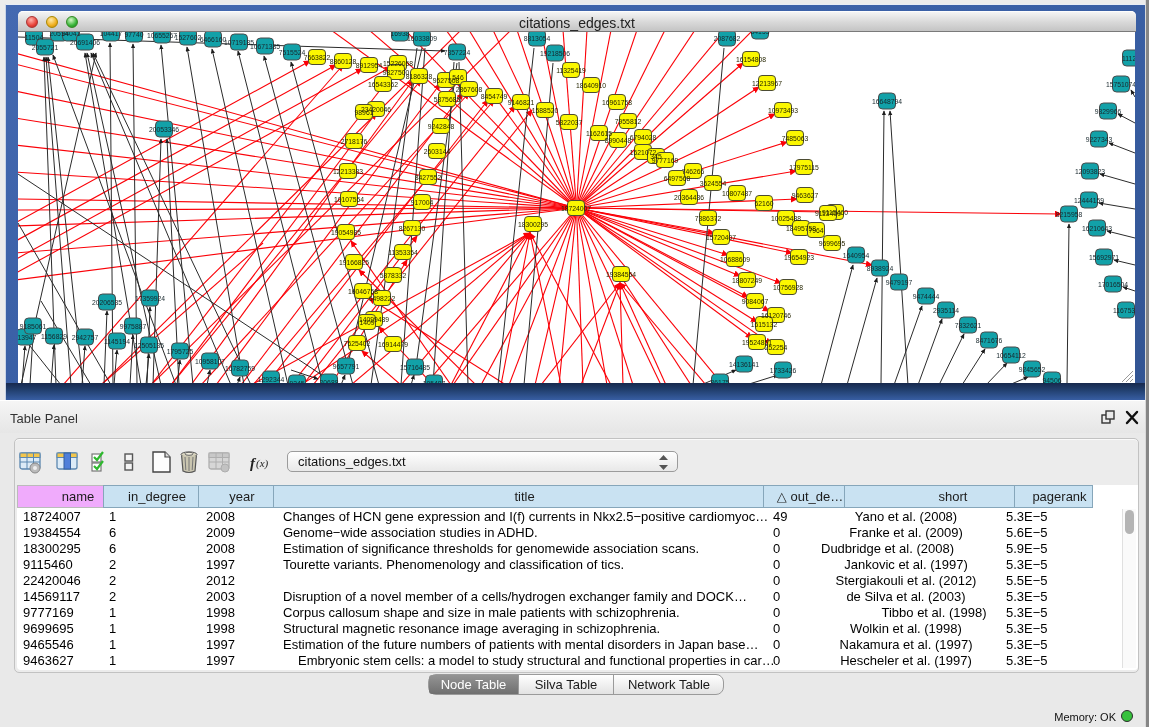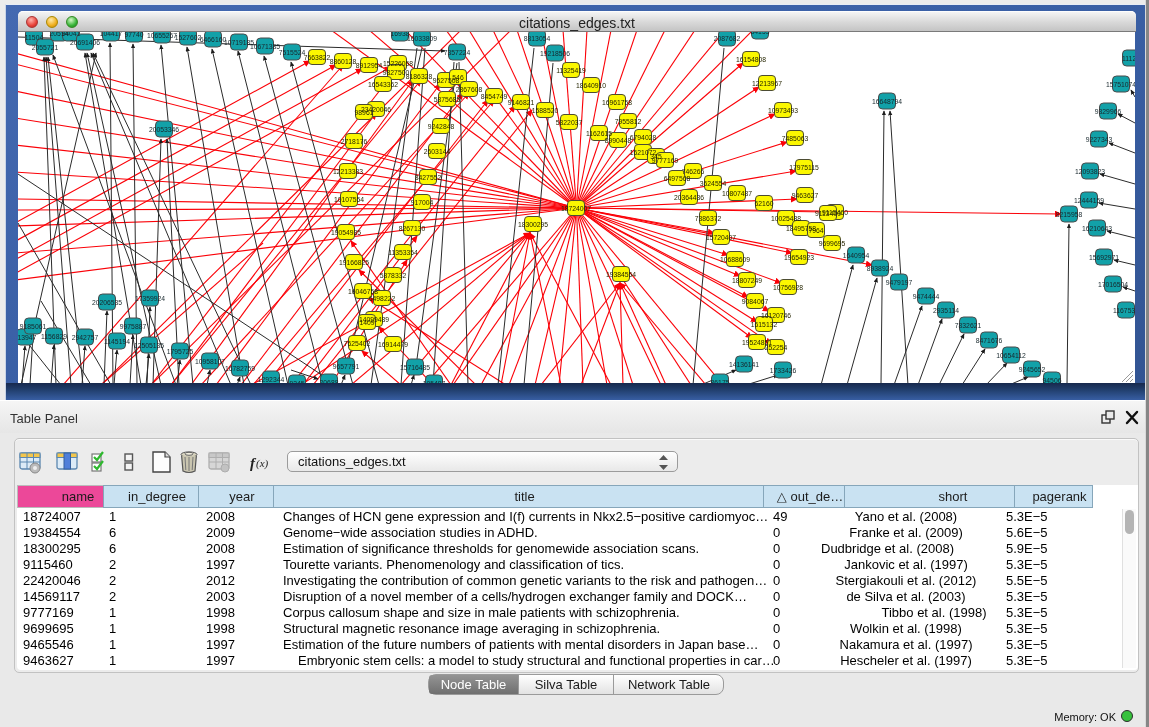--- a/index.html
+++ b/index.html
@@ -538,21 +538,21 @@
  <div id="tphead">
       <span>Table Panel</span>
   <svg width="40" height="16" style="position:absolute;right:8px;top:9px" viewBox="0 0 40 16">
    <rect x="1" y="5" width="8" height="8" fill="none" stroke="#333" stroke-width="1.4"></rect>
    <rect x="5" y="1" width="8" height="8" fill="#e9e9e9" stroke="#333" stroke-width="1.4"></rect>
    <path d="M26,2 L36,13 M36,2 L26,13" stroke="#111" stroke-width="2.4" stroke-linecap="round"></path>
   </svg>
  </div>
  <div id="panel">
   <div id="tablebg"></div>
-  <div class="hcell" style="left:2px;width:110px;background:#ec4899;border-color:#bbb">name</div>
+  <div class="hcell" style="left:2px;width:110px;background:#f0abfc;border-color:#bbb">name</div>
   <div class="hcell" style="left:88px;width:96px">in_degree</div>
   <div class="hcell" style="left:183px;width:76px">year</div>
   <div class="hcell" style="left:258px;width:491px">title</div>
   <div class="hcell" style="left:748px;width:82px">△ out_de…</div>
   <div class="hcell" style="left:829px;width:206px">short</div>
   <div class="hcell" style="left:999px;width:79px">pagerank</div>
   <div style="position:absolute;left:2px;top:70px;width:1121px;height:161px;overflow:hidden">
    <div style="position:relative;left:-16px;top:-508px">
           <div class="row" style="top:508px">
             <span style="left:22px">18724007</span>
@@ -587,21 +587,20 @@
             <span style="left:205px">1997</span>
             <span style="left:282px">Tourette variants. Phenomenology and classification of tics.</span>
             <span style="left:772px">0</span>
             <span style="left:820px;width:170px;text-align:center">Jankovic et al. (1997)</span>
             <span style="left:1005px">5.3E−5</span>
           </div>
           <div class="row" style="top:572px">
             <span style="left:22px">22420046</span>
             <span style="left:108px">2</span>
             <span style="left:205px">2012</span>
-            <span style="left:282px">Investigating the contribution of common genetic variants to the risk and pathogen…</span>
             <span style="left:772px">0</span>
             <span style="left:820px;width:170px;text-align:center">Stergiakouli et al. (2012)</span>
             <span style="left:1005px">5.5E−5</span>
           </div>
           <div class="row" style="top:588px">
             <span style="left:22px">14569117</span>
             <span style="left:108px">2</span>
             <span style="left:205px">2003</span>
             <span style="left:282px">Disruption of a novel member of a cells/hydrogen exchanger family and DOCK…</span>
             <span style="left:772px">0</span>

